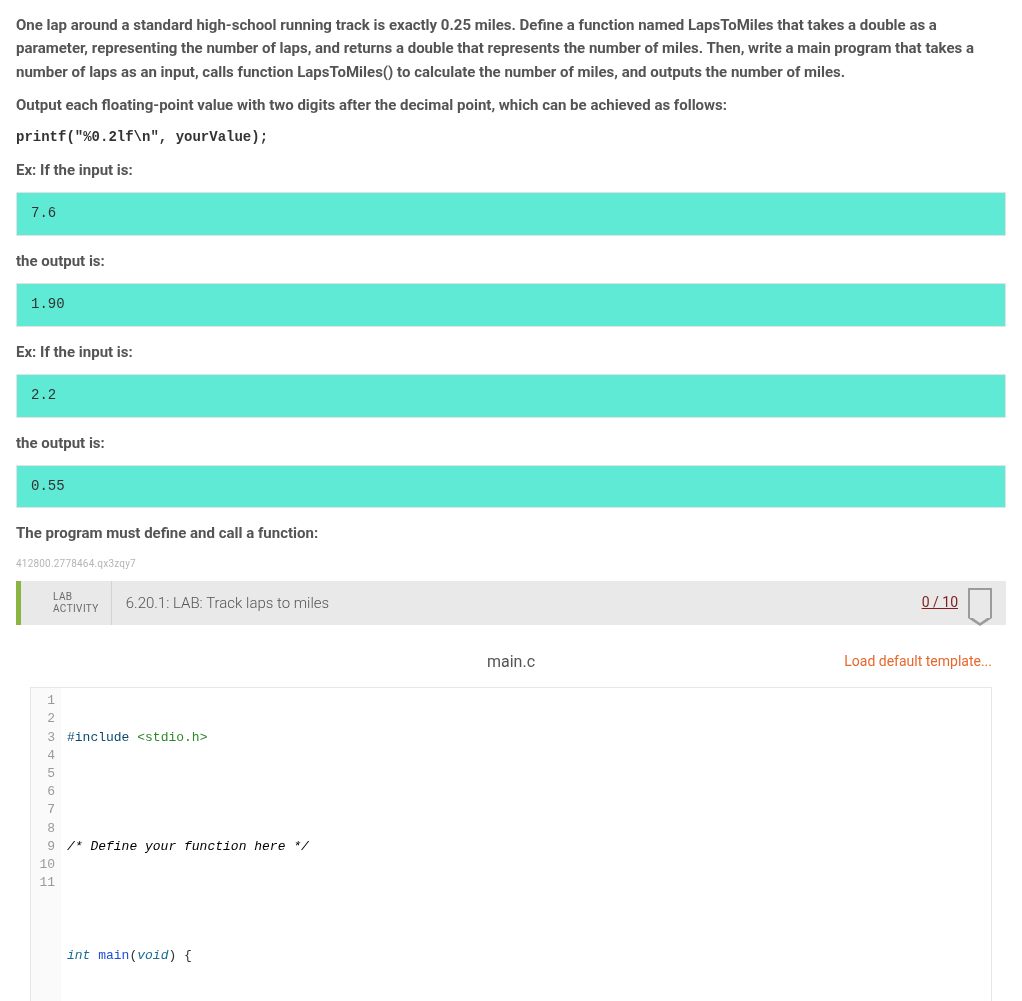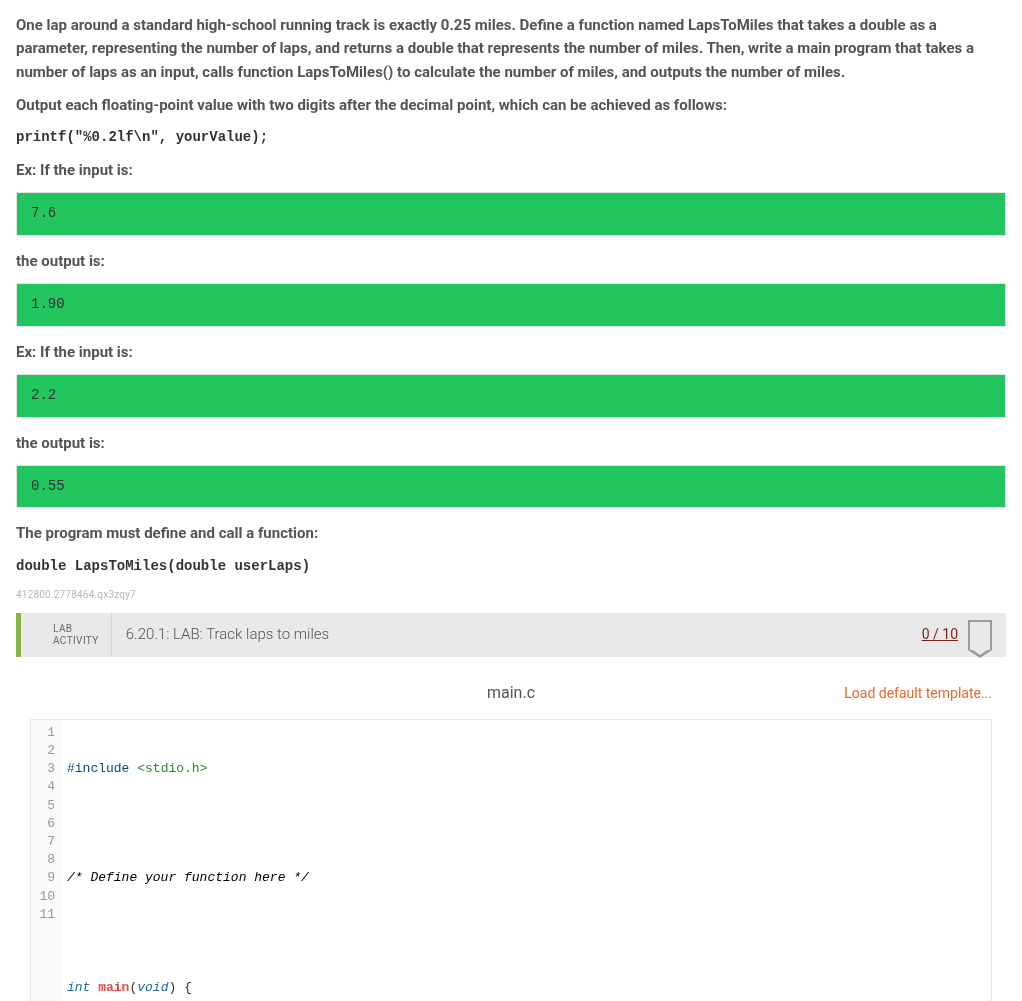--- a/index.html
+++ b/index.html
@@ -11,21 +11,21 @@
     padding: 14px 16px;
     line-height: 1.55;
   }
   .content p { margin-bottom: 10px; color: #545454; font-weight: 700; }
   .content .mono, code.inline {
     font-family: "Consolas", "Menlo", "Courier New", monospace;
     font-size: 14px;
     color: #333;
   }
   .codebox {
-    background: #22c55e;
+    background: #5eead4;
     border: 1px solid #e2e2e2;
     padding: 10px 14px;
     font-family: "Consolas", "Menlo", "Courier New", monospace;
     font-size: 14px;
     color: #333;
     margin: 4px 0 14px 0;
     border-radius: 1px;
   }
   .small-id {
     font-size: 10px;
@@ -138,21 +138,21 @@
     line-height: 1.4;
     white-space: pre;
     flex: 1;
     color: #333;
   }
   .codelines .line { min-height: 1.4em; }
   .tok-pp { color: #0c4a6e; }
   .tok-lib { color: #2a8a2a; }
   .tok-comment { color: #000000; font-style: italic; }
   .tok-type { color: #1a6b98; font-style: italic; }
-  .tok-func { color: #ef4444; font-weight: bold; }
+  .tok-func { color: #1d4ed8; }
 </style>
 </head>
 <body>
 
 <div class="content">
   <p>One lap around a standard high-school running track is exactly 0.25 miles. Define a function named LapsToMiles that takes a double as a parameter, representing the number of laps, and returns a double that represents the number of miles. Then, write a main program that takes a number of laps as an input, calls function LapsToMiles() to calculate the number of miles, and outputs the number of miles.</p>
   <p>Output each floating-point value with two digits after the decimal point, which can be achieved as follows:</p>
   <p class="mono">printf("%0.2lf\n", yourValue);</p>
 
   <p>Ex: If the input is:</p>
@@ -161,21 +161,20 @@
   <p>the output is:</p>
   <div class="codebox">1.90</div>
 
   <p>Ex: If the input is:</p>
   <div class="codebox">2.2</div>
 
   <p>the output is:</p>
   <div class="codebox">0.55</div>
 
   <p>The program must define and call a function:</p>
-  <p class="mono">double LapsToMiles(double userLaps)</p>
 
   <div class="small-id">412800.2778464.qx3zqy7</div>
 </div>
 
 <div class="lab-bar">
   <div class="lab-left">
     <div class="lab-tag">
       <div>LAB</div>
       <div>ACTIVITY</div>
     </div>

